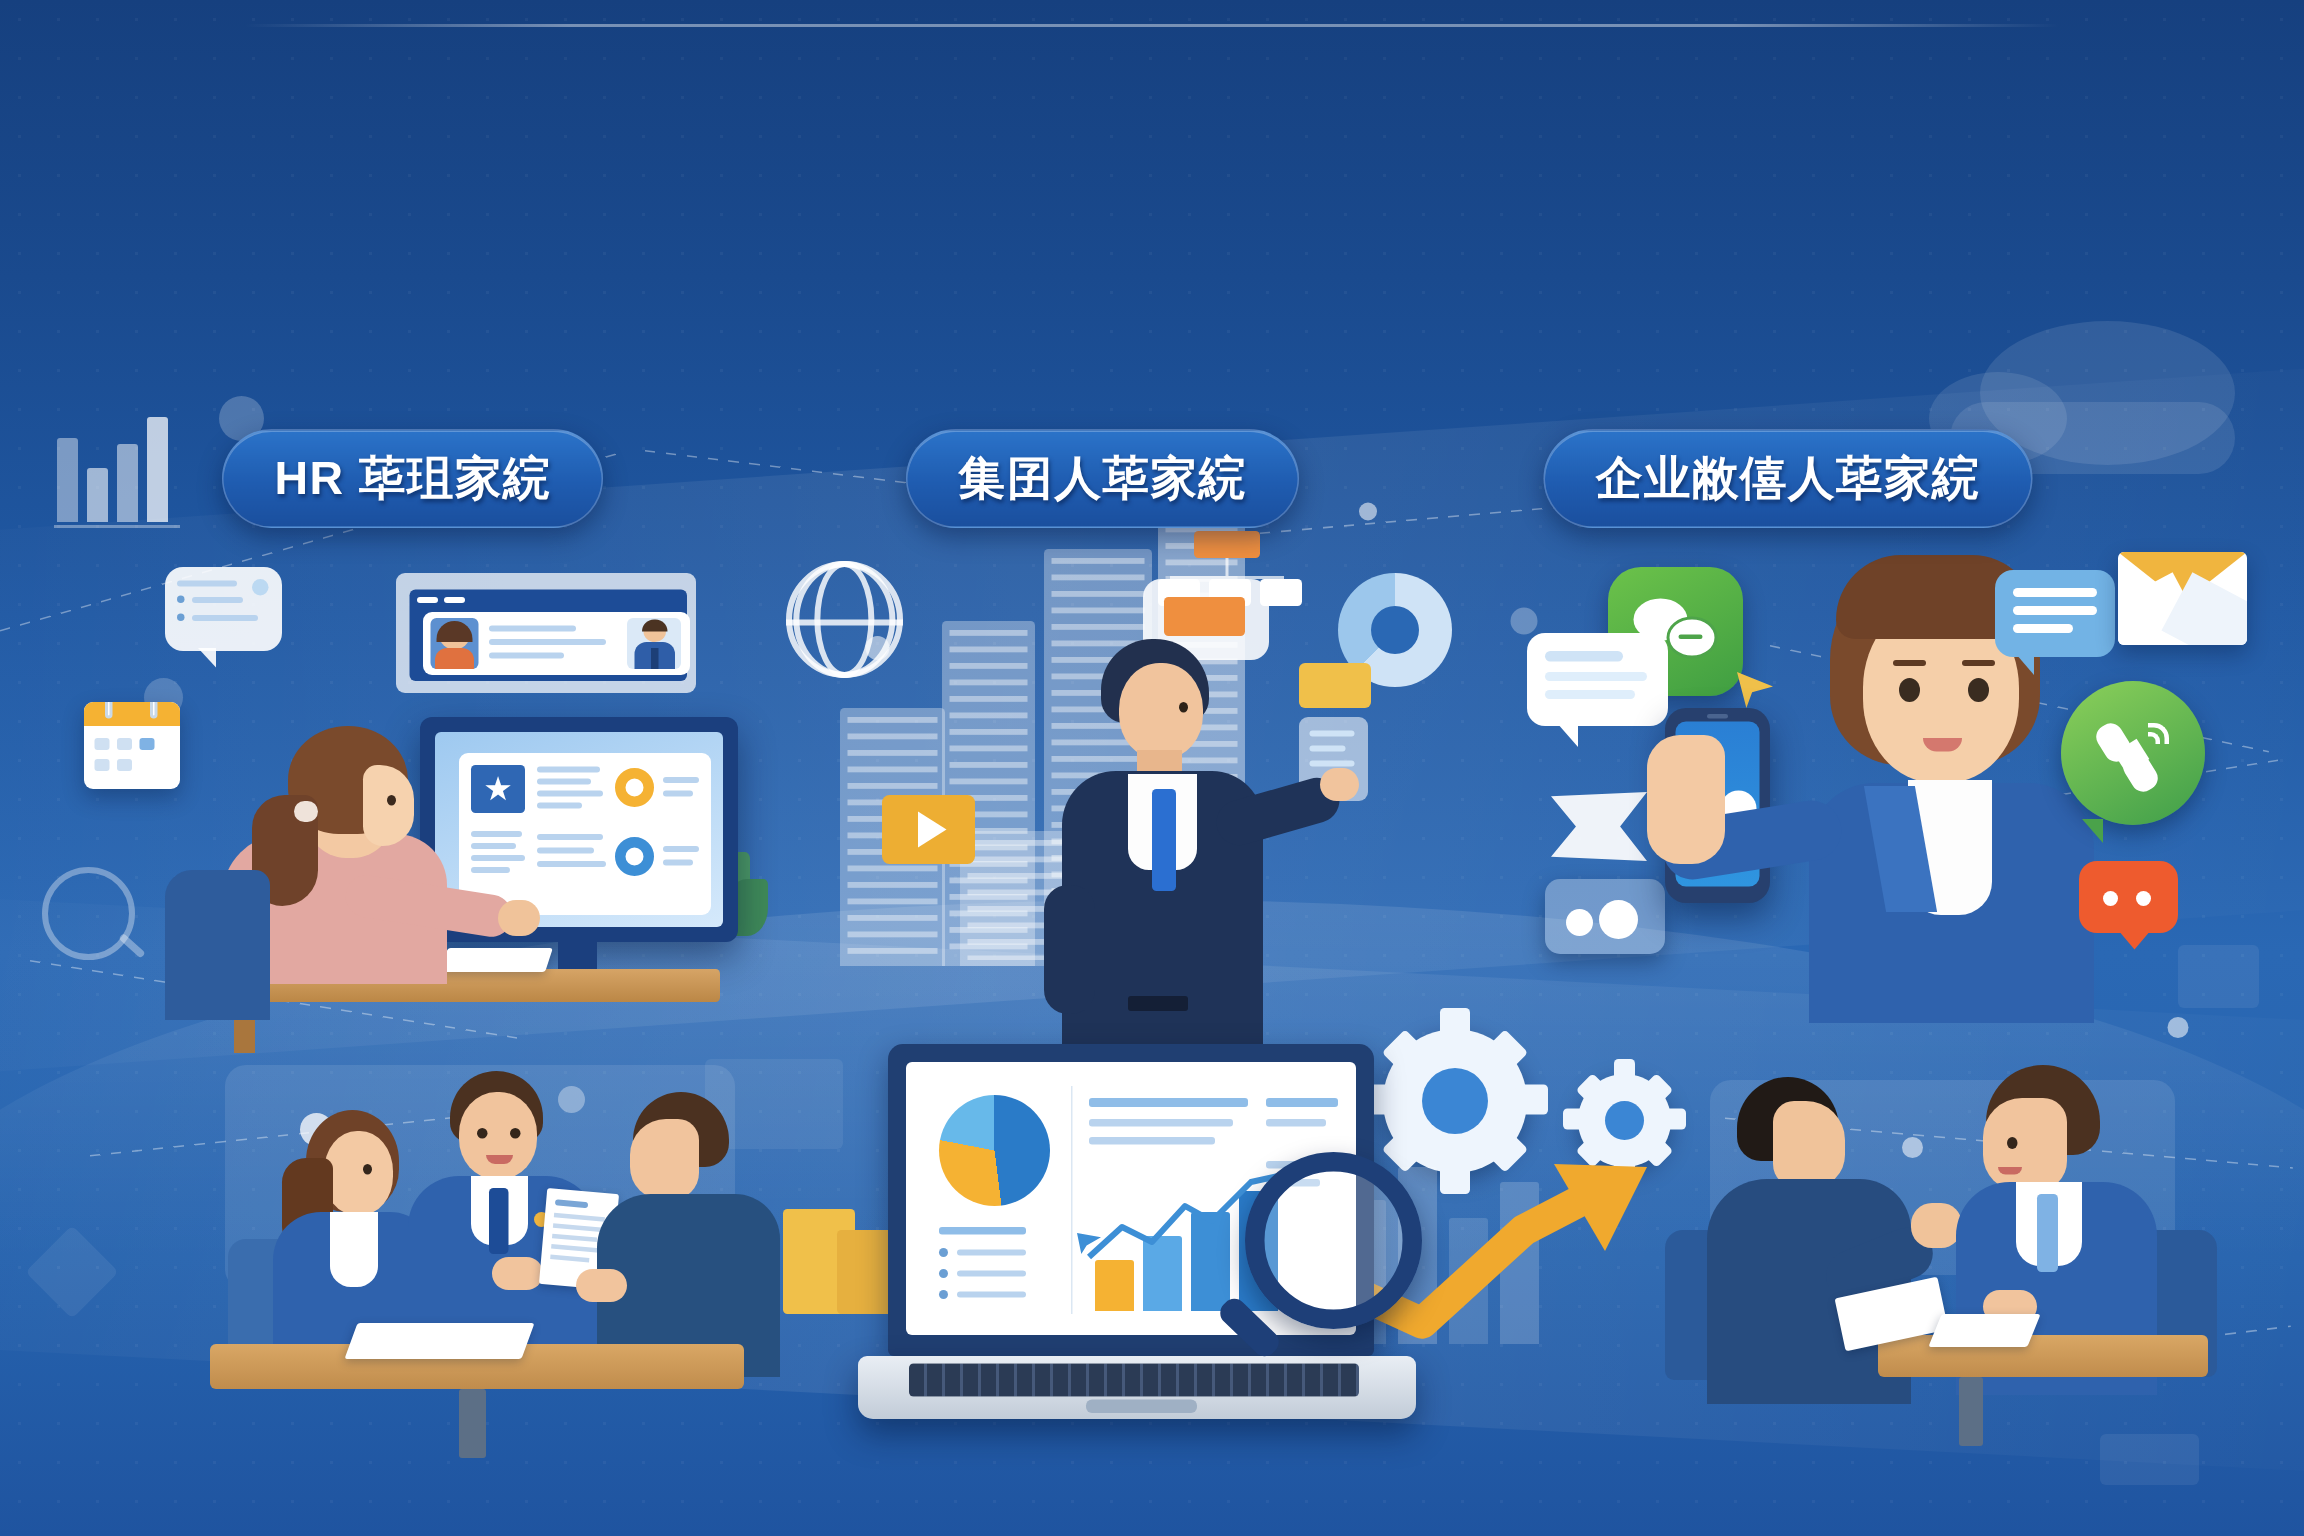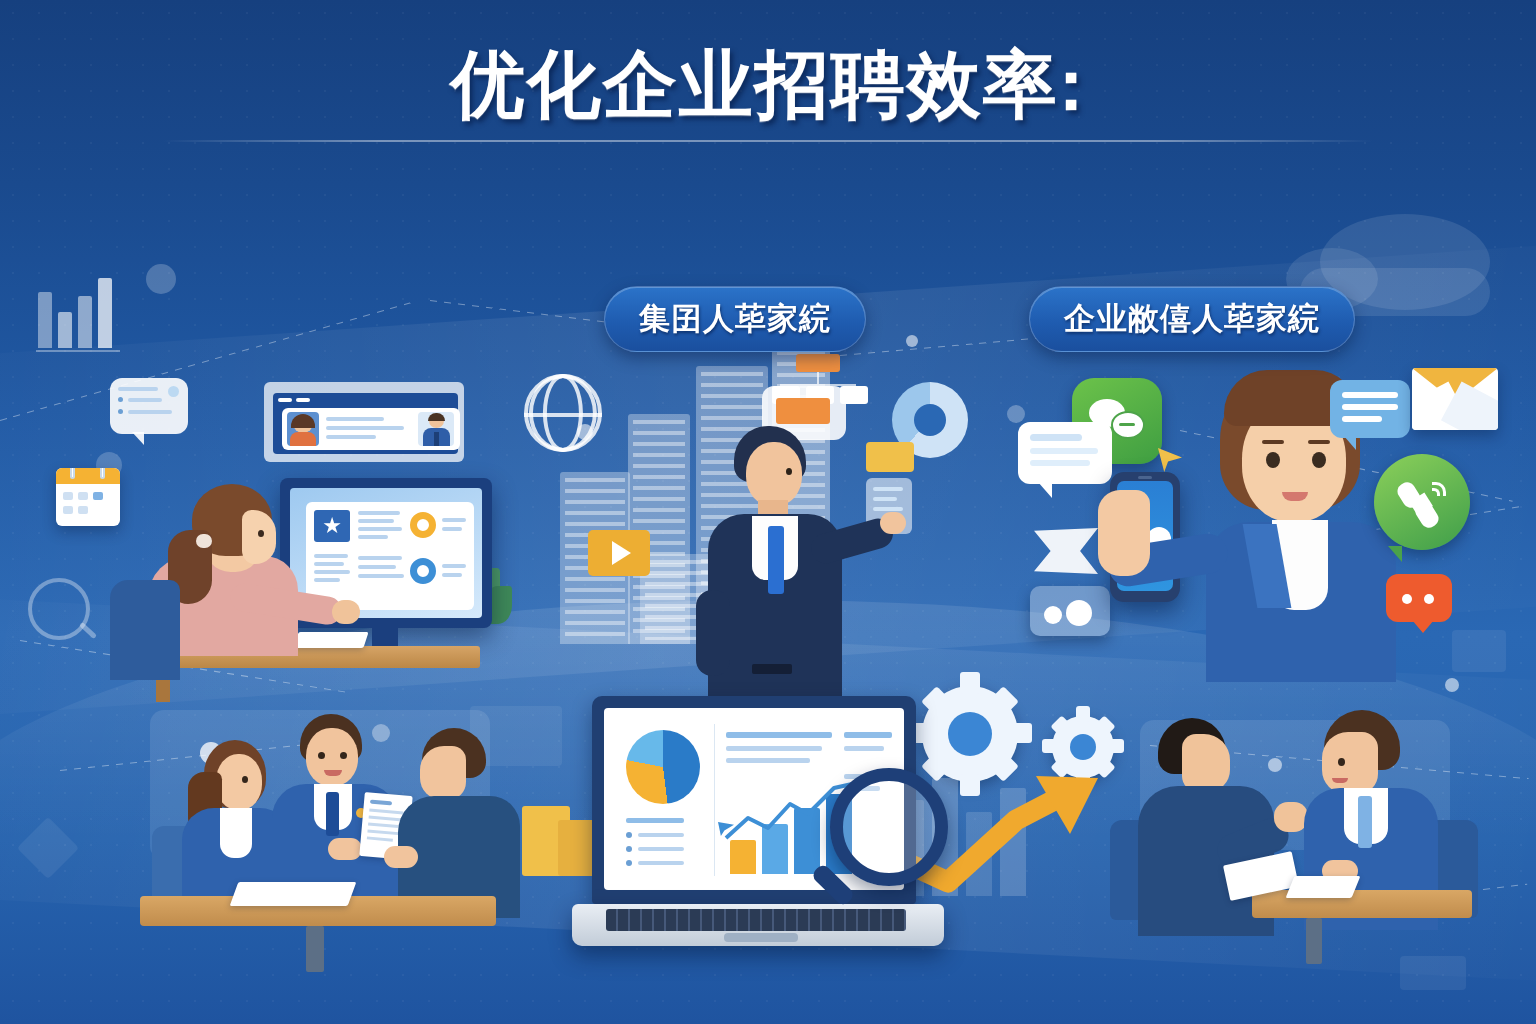--- a/index.html
+++ b/index.html
@@ -595,25 +595,27 @@
       <div style="position:absolute;left:24px;top:150px;width:36px;height:22px;background:#f1c49d;border-radius:12px;"></div>
     </div>
 
     <div class="table-wood" style="left:142px;top:190px;width:220px;height:28px;"></div>
     <div class="table-leg" style="left:196px;top:218px;width:16px;height:46px;"></div>
     <div class="paper" style="left:116px;top:158px;width:70px;height:36px;transform:rotate(-12deg);"></div>
     <div class="paper" style="left:180px;top:176px;width:66px;height:22px;transform:skewX(-22deg);"></div>
   </div>
 
   <div class="header">
-    <div class="title">优化企业招聘效率:</div>
     <div class="divider"></div>
   </div>
 
   <div class="badges">
+    <div class="badge b1">
+      <span>HR 荜珇家綄</span>
+    </div>
     <div class="badge b3">
       <span>企业敝僖人荜家綄</span>
     </div>
     <div class="badge b2">
       <span>集囝人荜家綄</span>
     </div>
   </div>
 
 </div>
 

